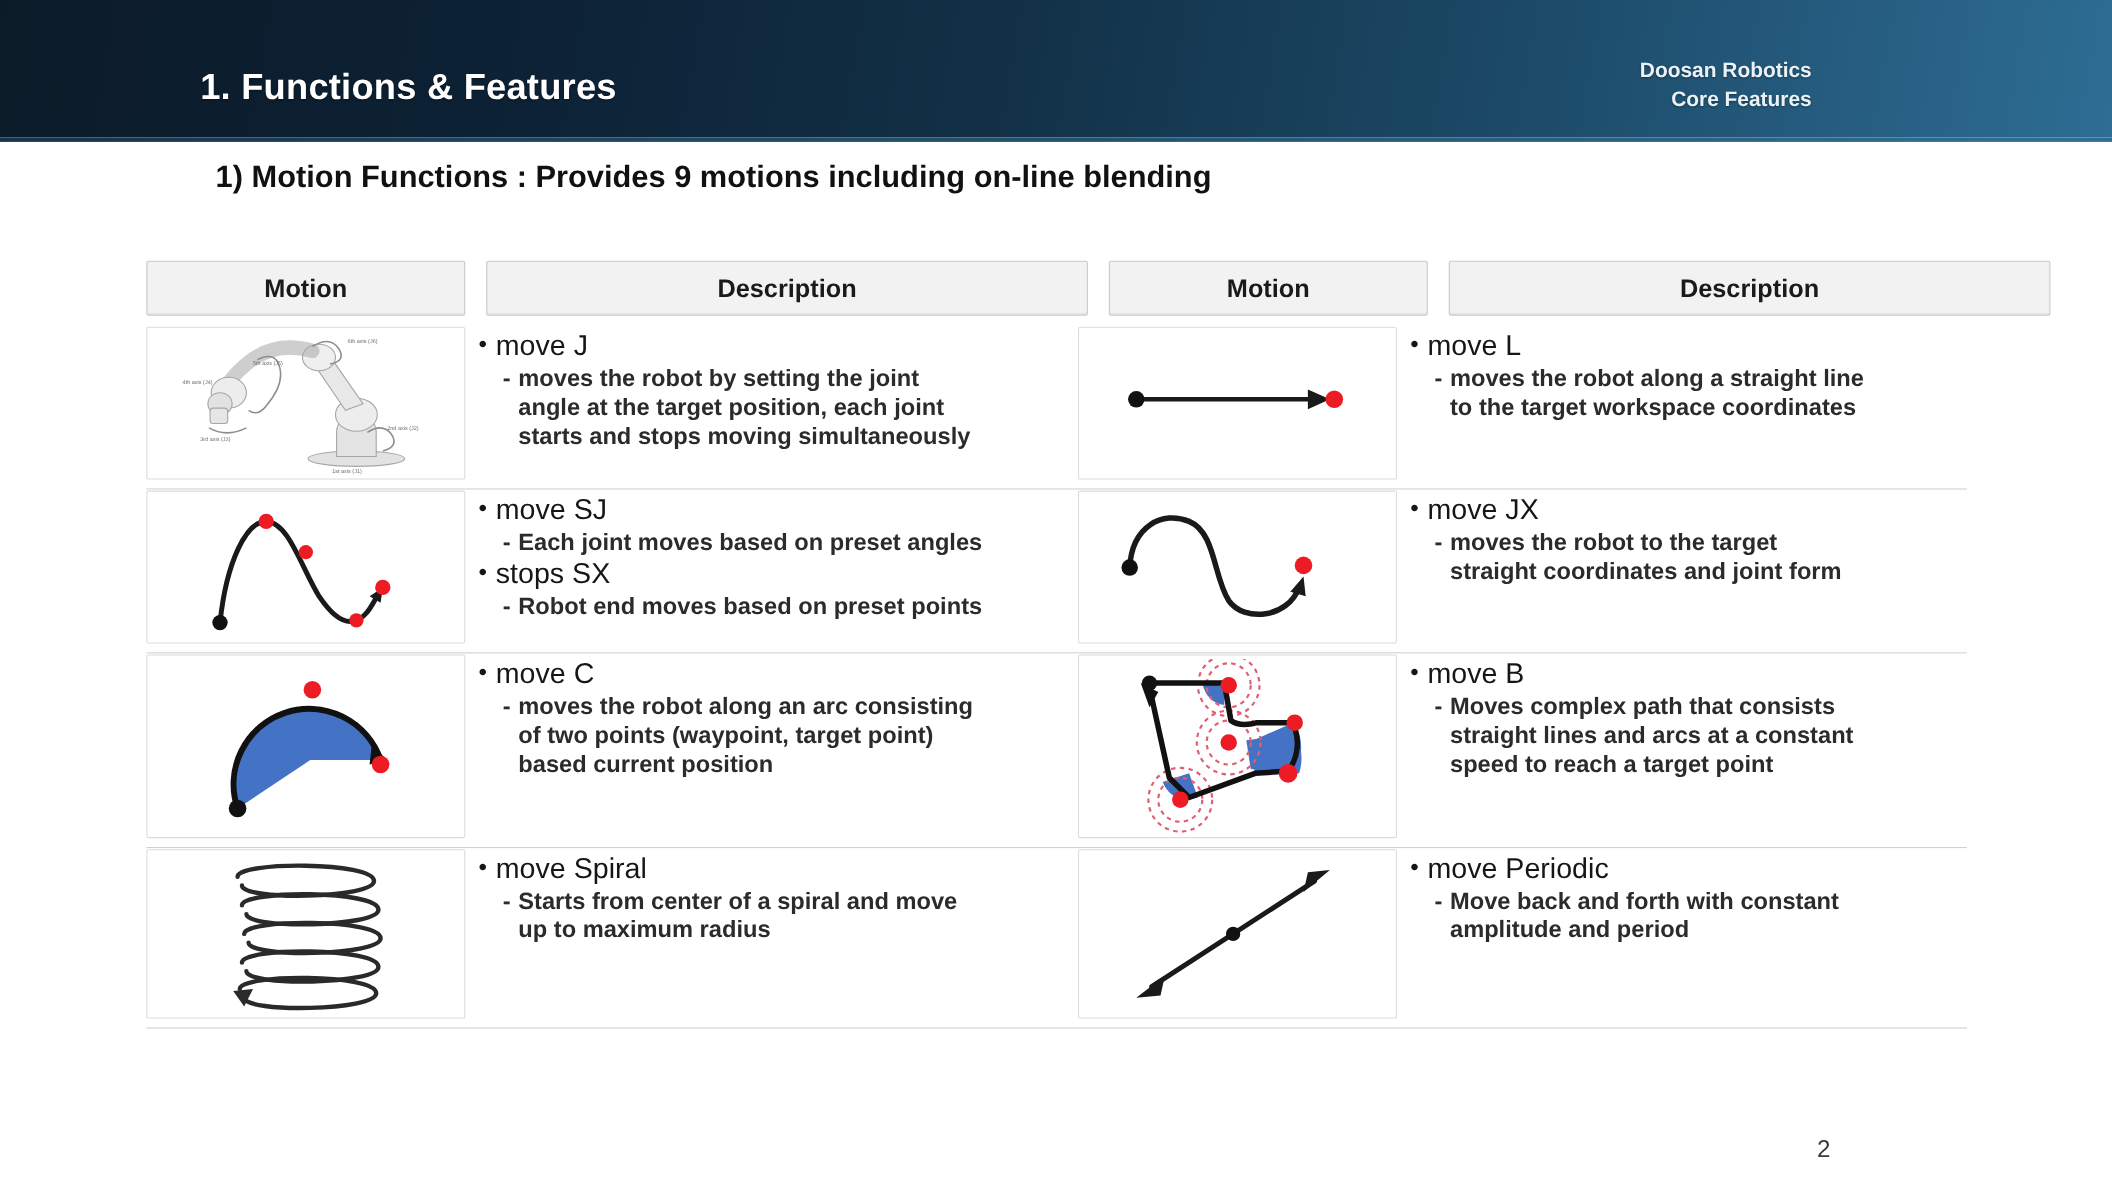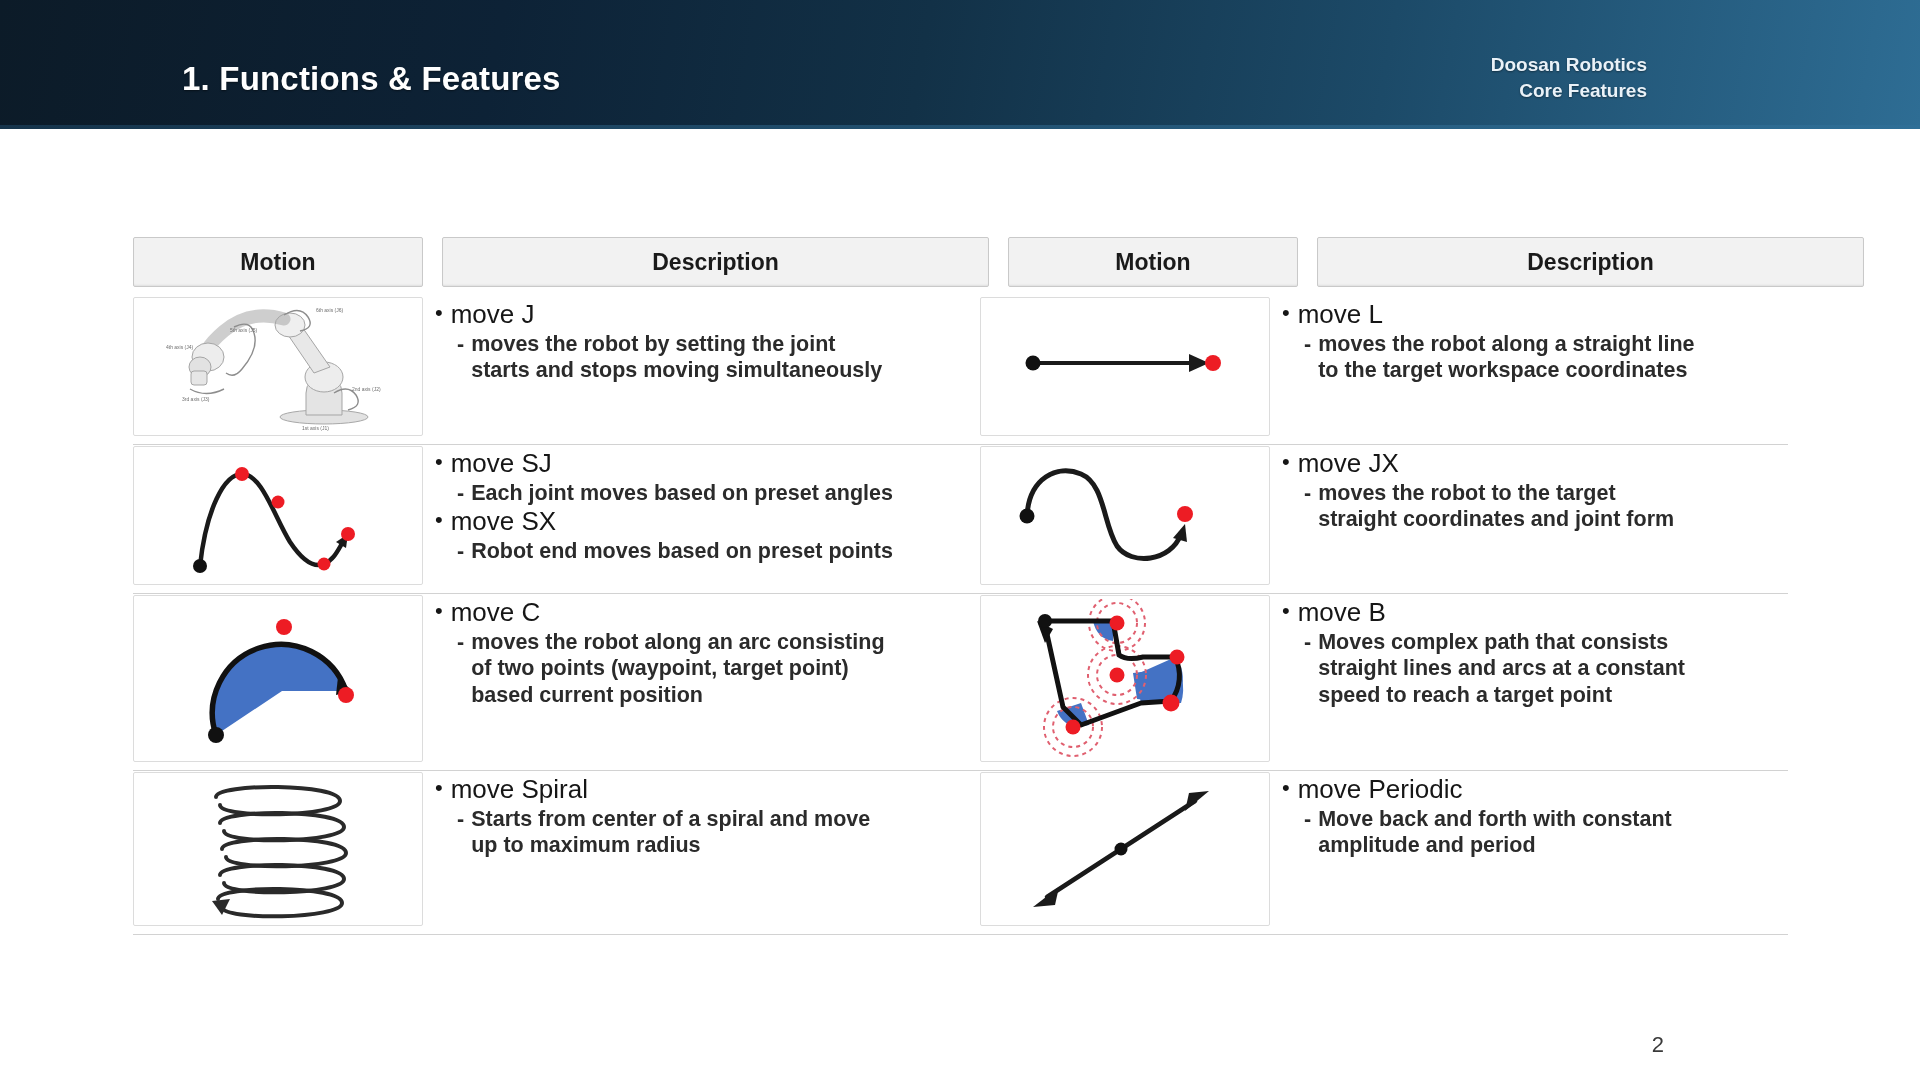--- a/index.html
+++ b/index.html
@@ -97,20 +97,21 @@
 <div class="slide">
 
   <div class="header"></div>
   <div class="header-underline"></div>
   <div class="header-title">1. Functions &amp; Features</div>
   <div class="brand">
     <div>Doosan Robotics</div>
     <div>Core Features</div>
   </div>
 
+  <div class="subtitle">1) Motion Functions : Provides 9 motions including on-line blending</div>
 
   <div class="table">
 
     <div class="thead">
       <div class="th col-motion">Motion</div>
       <div class="th col-desc">Description</div>
       <div class="th col-motion">Motion</div>
       <div class="th col-desc">Description</div>
     </div>
 
@@ -149,20 +150,21 @@
 
       <div class="cell-desc">
         <div class="m-title">
           <span class="dot">•</span>
           <span>move J</span>
         </div>
         <div class="m-sub">
           <span class="dash">-</span>
           <span>
             <span class="txt">moves the robot by setting the joint</span>
+            <span class="txt">angle at the target position, each joint</span>
             <span class="txt">starts and stops moving simultaneously</span>
           </span>
         </div>
       </div>
 
       <div class="cell-motion">
         <svg width="280" height="132" viewBox="0 0 280 132">
           <line x1="48" y1="62" x2="208" y2="62" stroke="#1a1a1a" stroke-width="4"></line>
           <path d="M204 53 L224 62 L204 71 Z" fill="#1a1a1a"></path>
           <circle cx="48" cy="62" r="7.5" fill="#111111"></circle>
@@ -204,21 +206,21 @@
         <div class="m-title">
           <span class="dot">•</span>
           <span>move SJ</span>
         </div>
         <div class="m-sub">
           <span class="dash">-</span>
           <span class="txt">Each joint moves based on preset angles</span>
         </div>
         <div class="m-title">
           <span class="dot">•</span>
-          <span>move SX</span>
+          <span>stops SX</span>
         </div>
         <div class="m-sub">
           <span class="dash">-</span>
           <span class="txt">Robot end moves based on preset points</span>
         </div>
       </div>
 
       <div class="cell-motion">
         <svg width="280" height="132" viewBox="0 0 280 132">
           <path d="M42 66 C44 28 72 14 96 24 C120 34 118 74 132 96 C146 116 186 112 196 84" fill="none" stroke="#1a1a1a" stroke-width="5" stroke-linecap="round"></path>

